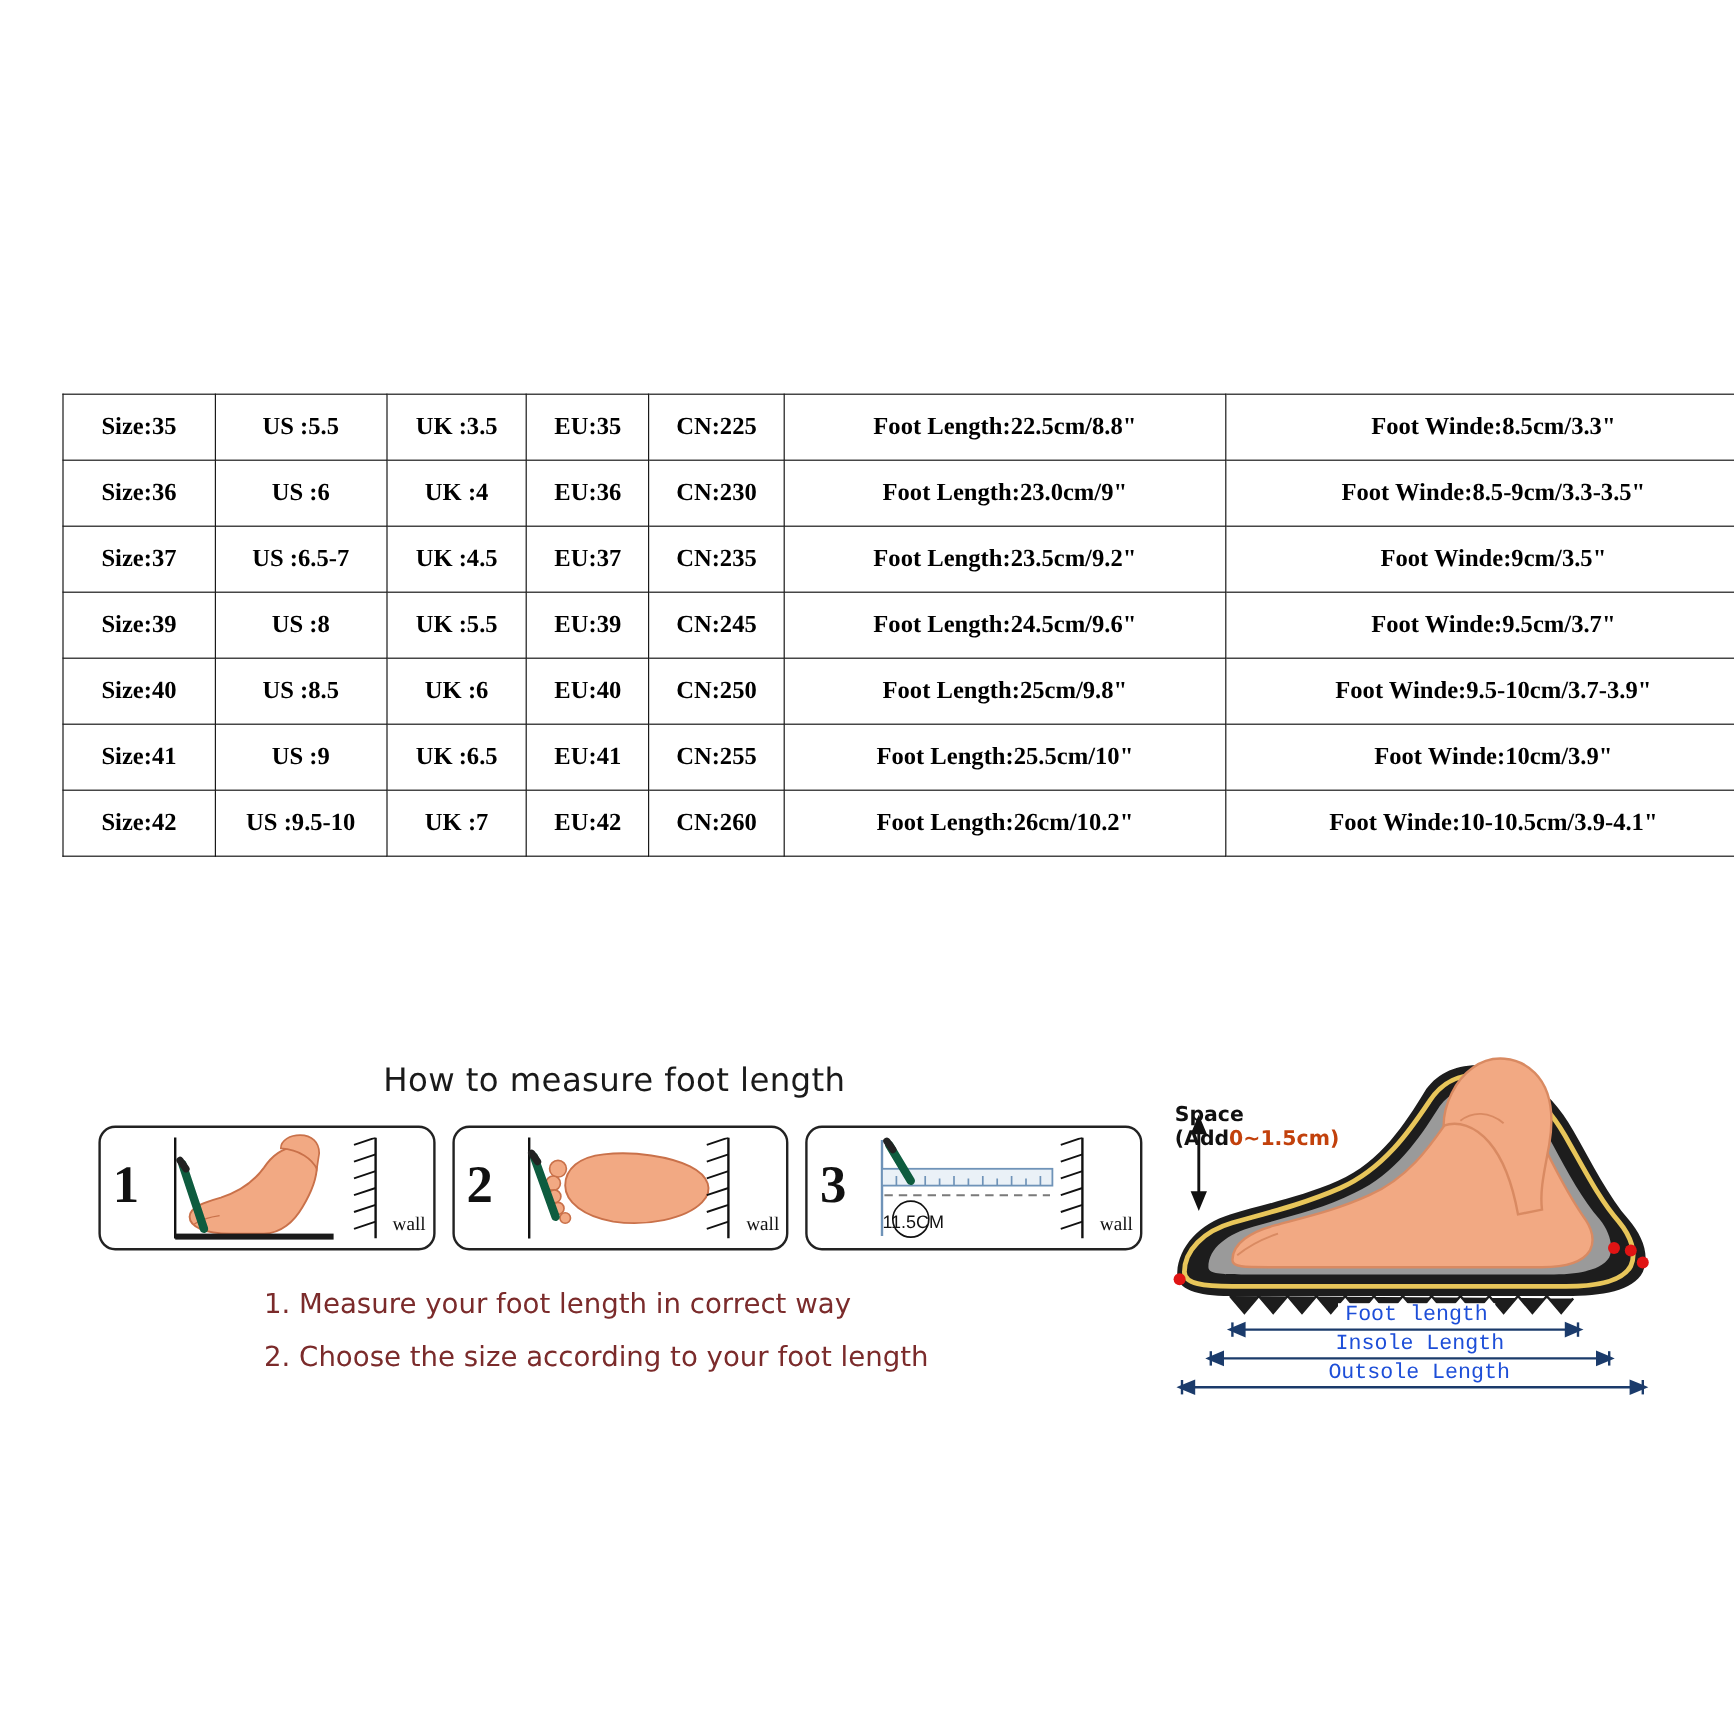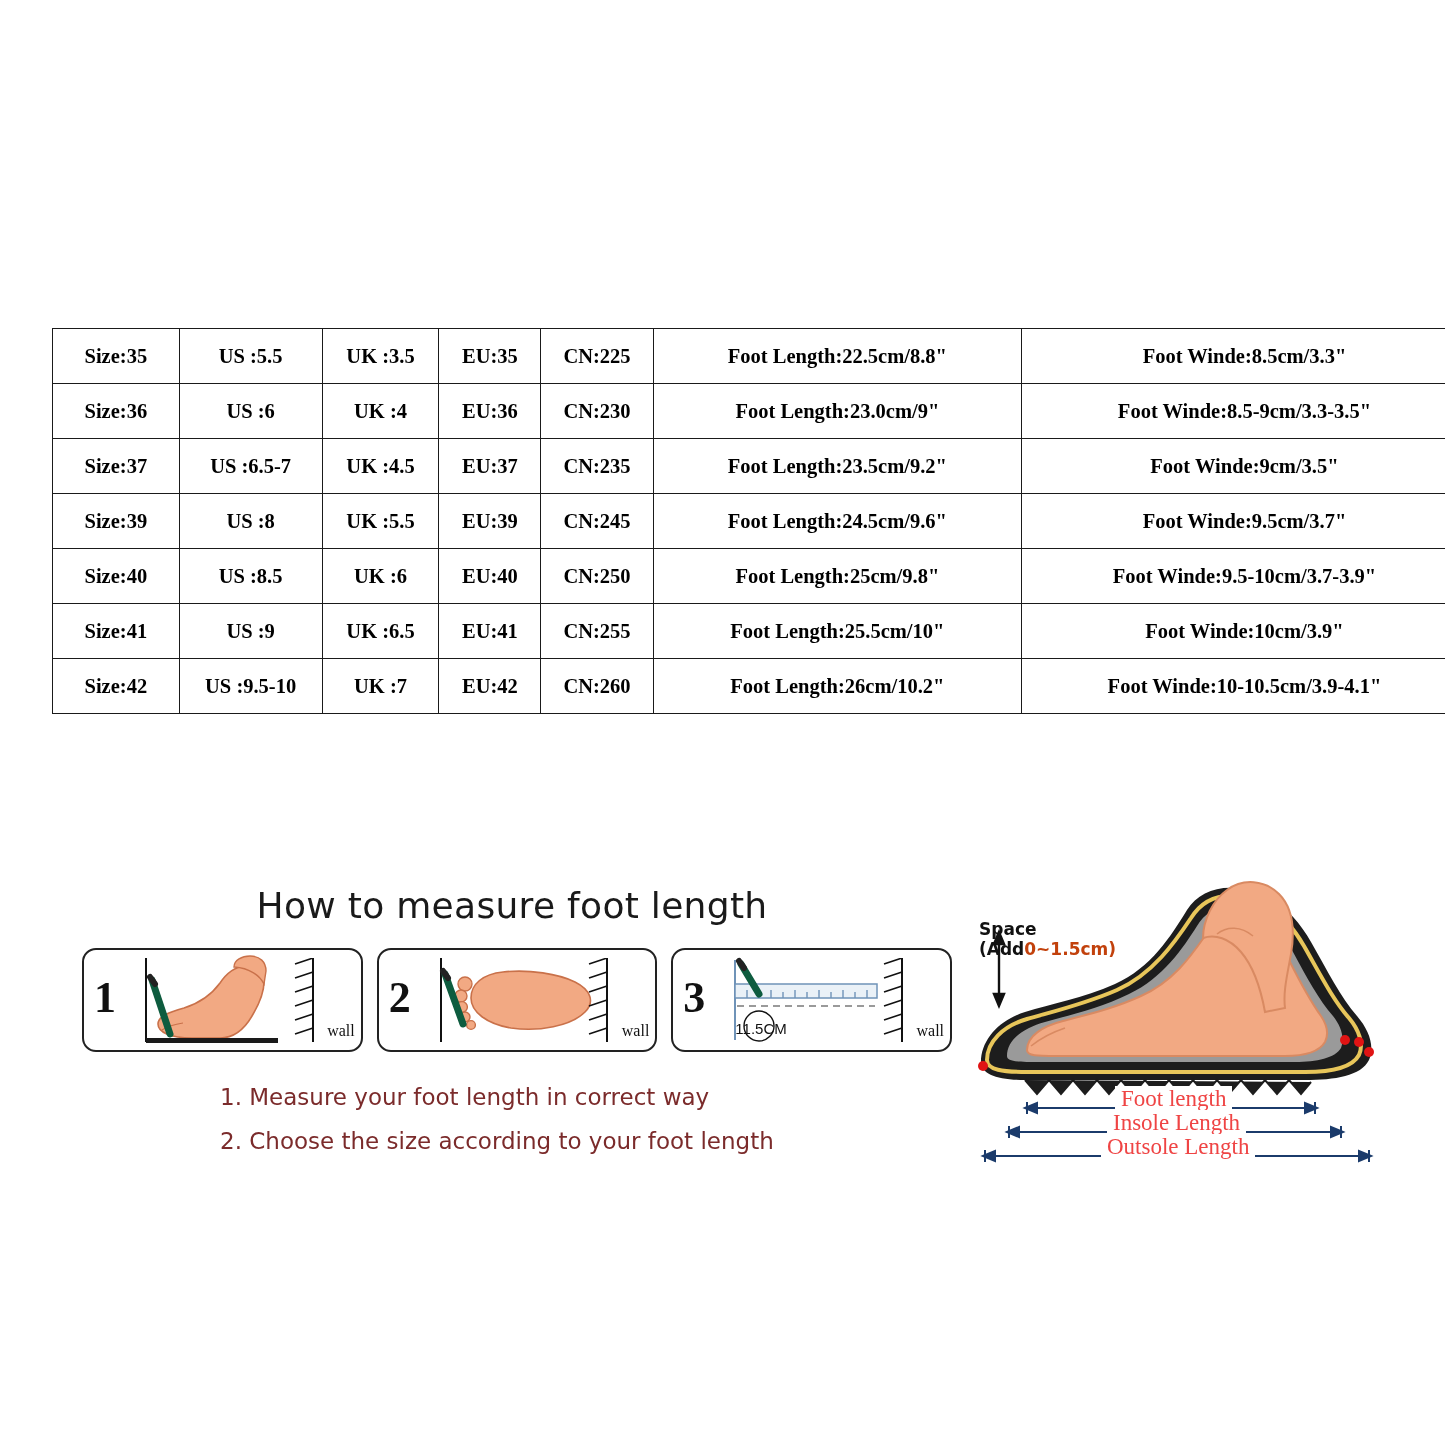--- a/index.html
+++ b/index.html
@@ -50,21 +50,21 @@
 
   
   #measure-section {
     position: absolute;
     left: 52px;
     top: 885px;
     width: 900px;
   }
   #measure-title {
     text-align: center;
-    font-size: 36px;
+    font-size: 27px;
     font-family: "DejaVu Sans", sans-serif;
     color: #1a1a1a;
     letter-spacing: 0.3px;
     margin-left: 20px;
   }
   #steps-row {
     display: flex;
     gap: 14px;
     margin-top: 22px;
     margin-left: 30px;
@@ -127,23 +127,23 @@
     top: 40px;
     font-size: 17px;
     font-weight: bold;
     font-family: "DejaVu Sans", sans-serif;
     color: #111;
     line-height: 1.15;
   }
   #space-label .red { color: #c2410c; }
   .dim-label {
     position: absolute;
-    font-size: 23px;
-    font-family: Liberation Serif, serif;
-    color: #ef4444;
+    font-size: 18px;
+    font-family: Liberation Mono, monospace;
+    color: #1d4ed8;
     white-space: nowrap;
   }
 </style>
 </head>
 <body>
 
 <div id="size-table-wrap">
   <table class="size-table">
     <colgroup>
       <col class="col-size">

